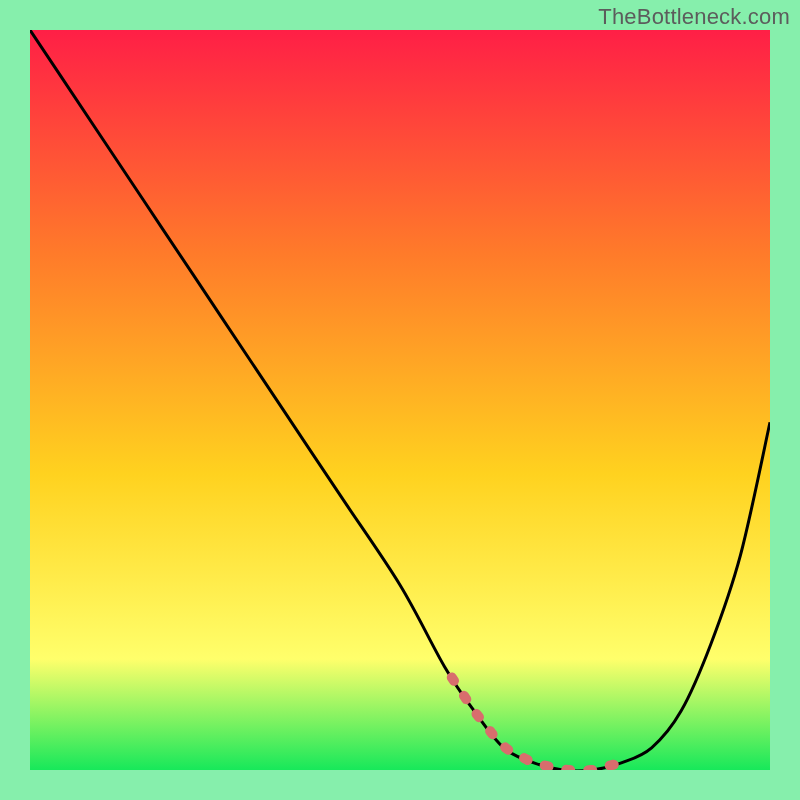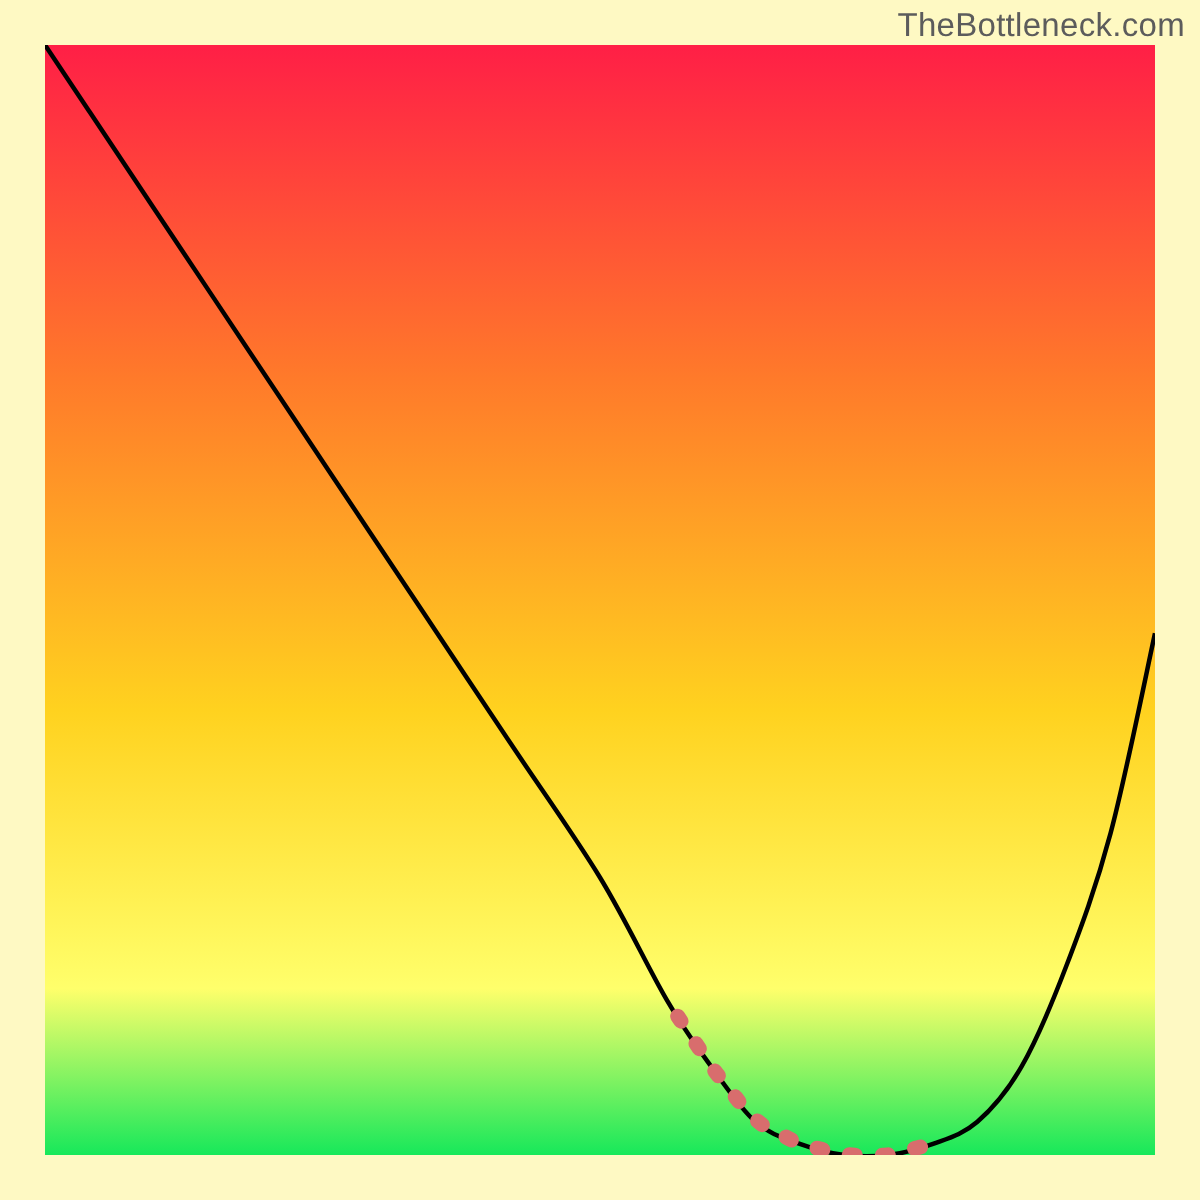--- a/index.html
+++ b/index.html
@@ -8,21 +8,21 @@
     width: 800px;
     height: 800px;
     background: #000;
     overflow: hidden;
     font-family: Arial, Helvetica, sans-serif;
   }
   .frame {
     position: relative;
     width: 800px;
     height: 800px;
-    background: #fef9c3;
+    background: #86efac;
   }
   .watermark {
     position: absolute;
     top: 4px;
     right: 10px;
     color: #5c5c5c;
     font-size: 22px;
     font-weight: 500;
     letter-spacing: 0.2px;
     z-index: 5;

